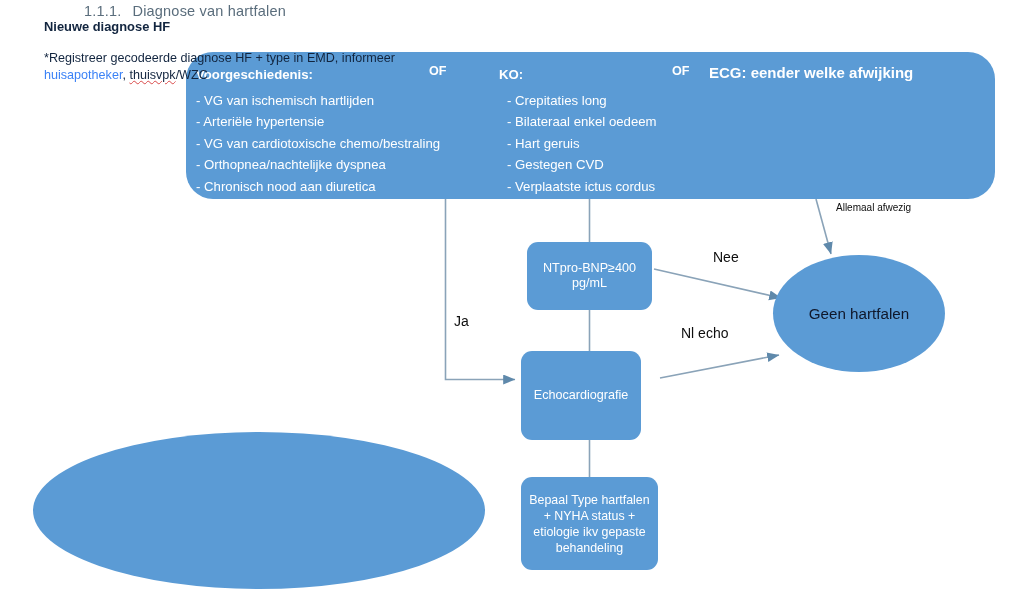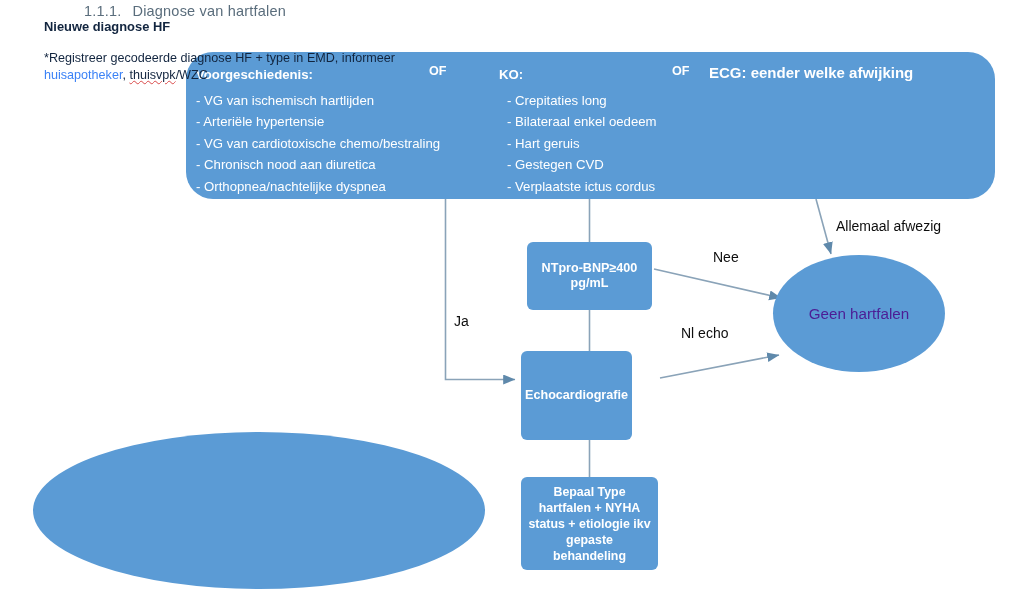--- a/index.html
+++ b/index.html
@@ -20,21 +20,21 @@
   }
   .doc-heading .num{margin-right:11px;}
 
   
   .rrect{
     position:absolute;
     background:#5b9bd5;
     border-radius:13px;
     box-sizing:border-box;
   }
-  .rrect.small{border-radius:6px;font-weight:bold;}
+  .rrect.small{border-radius:11px;}
   .ellipse{
     position:absolute;
     background:#5b9bd5;
     border-radius:50%;
     box-sizing:border-box;
   }
 
   
   #criteria-box{left:186px;top:52px;width:809px;height:147px;border-radius:27px;}
   .col{position:absolute;color:#ffffff;font-size:13.2px;line-height:21.5px;}
@@ -53,30 +53,30 @@
   }
 
   
   .proc-text{
     position:absolute;left:0;top:0;width:100%;height:100%;
     display:flex;align-items:center;justify-content:center;
     color:#ffffff;text-align:center;font-size:12.6px;line-height:15.5px;
     padding:0 7px;box-sizing:border-box;
   }
   #box-ntpro{left:527px;top:242px;width:125px;height:68px;}
-  #box-echo{left:521px;top:351px;width:111px;height:89px;}
+  #box-echo{left:521px;top:351px;width:120px;height:89px;}
   #box-bepaal{left:521px;top:477px;width:137px;height:93px;}
   #box-bepaal .proc-text{font-size:12.4px;line-height:16px;}
 
   
   #ellipse-geen{left:773px;top:255px;width:172px;height:117px;}
   #ellipse-geen .e-text{
     position:absolute;left:0;top:0;width:100%;height:100%;
     display:flex;align-items:center;justify-content:center;
-    color:#4c1d95;font-size:15.2px;
+    color:#0f172a;font-size:15.2px;
   }
 
   
   #ellipse-nieuwe{left:33px;top:432px;width:452px;height:157px;}
   #nieuwe-content{
     position:absolute;left:44px;top:18px;width:366px;
     color:#12253f;font-size:12.6px;line-height:17.5px;
   }
   #nieuwe-content .nd-title{font-weight:bold;font-size:12.9px;margin-bottom:14px;}
   #nieuwe-content p{margin:0 0 14px 0;}
@@ -90,21 +90,21 @@
   }
 
   
   #connectors{position:absolute;left:0;top:0;width:1024px;height:608px;pointer-events:none;}
 
   
   .edge-label{position:absolute;color:#0d0d0d;font-size:14px;white-space:nowrap;}
   #lbl-ja{left:454px;top:313px;}
   #lbl-nee{left:713px;top:249px;}
   #lbl-nlecho{left:681px;top:325px;}
-  #lbl-allemaal{left:836px;top:218px;font-size:14px;}
+  #lbl-allemaal{left:836px;top:202px;font-size:10px;}
 </style>
 </head>
 <body>
 
 <div id="canvas">
 
   <div class="doc-heading">
     <span class="num">1.1.1.</span><span>Diagnose van hartfalen</span>
   </div>
 
@@ -129,22 +129,22 @@
 
     <path d="M660,378 L779,355" stroke="#8aa3b8" stroke-width="1.6" fill="none" marker-end="url(#arrow)"></path>
   </svg>
 
   <div class="rrect" id="criteria-box">
     <div class="col" id="col-vg">
       <div class="hdr">Voorgeschiedenis:</div>
       <div class="li">- VG van ischemisch hartlijden</div>
       <div class="li">- Arteriële hypertensie</div>
       <div class="li">- VG van cardiotoxische chemo/bestraling</div>
+      <div class="li">- Orthopnea/nachtelijke dyspnea</div>
       <div class="li">- Chronisch nood aan diuretica</div>
-      <div class="li">- Orthopnea/nachtelijke dyspnea</div>
     </div>
 
     <div class="or-label" id="or-1">OF</div>
 
     <div class="col" id="col-ko">
       <div class="hdr">KO:</div>
       <div class="li" style="padding-left:8px">- Crepitaties long</div>
       <div class="li" style="padding-left:8px">- Bilateraal enkel oedeem</div>
       <div class="li" style="padding-left:8px">- Hart geruis</div>
       <div class="li" style="padding-left:8px">- Gestegen CVD</div>

